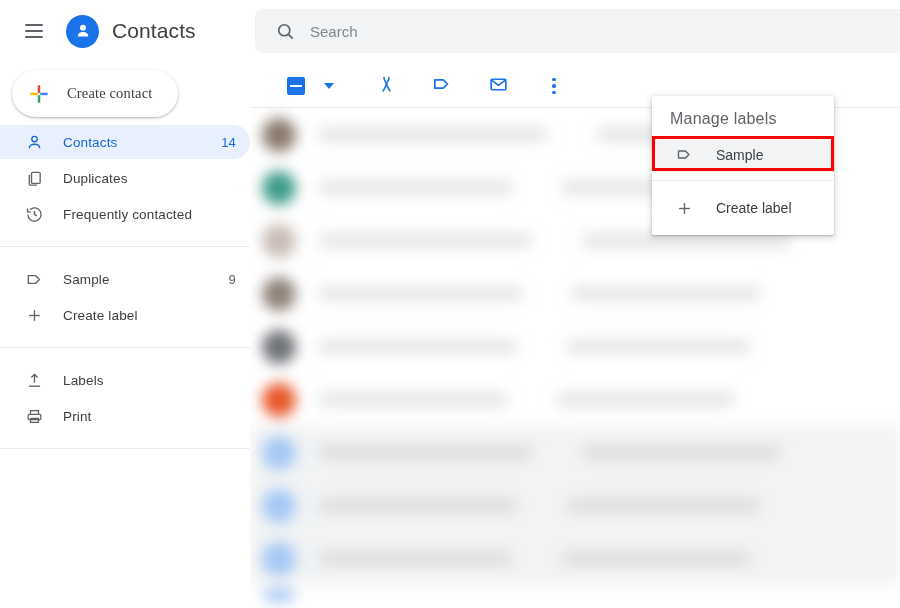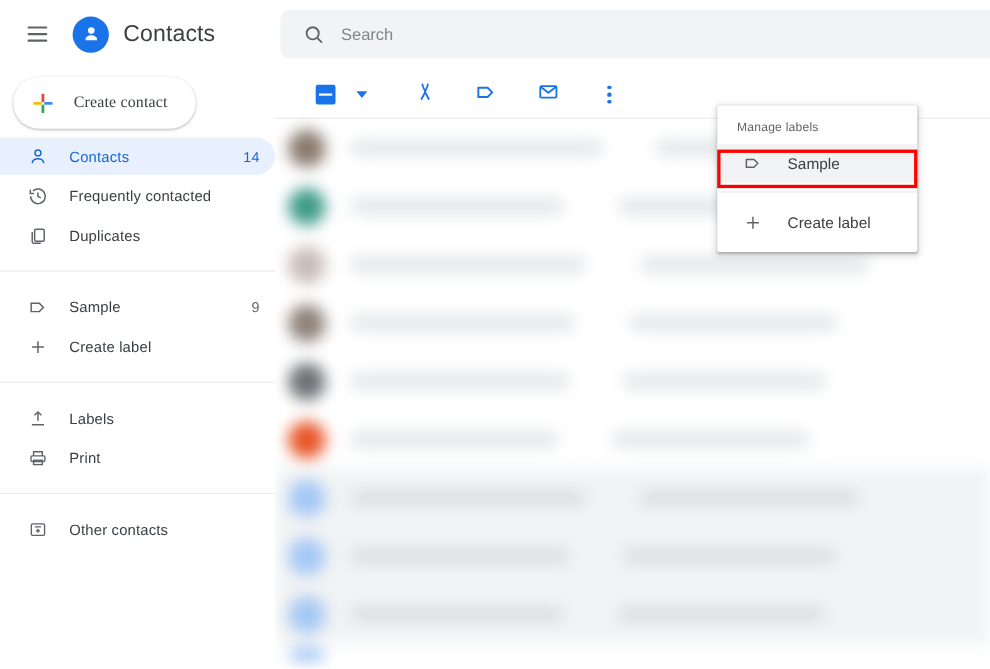--- a/index.html
+++ b/index.html
@@ -300,21 +300,21 @@
     top: 96px;
     width: 182px;
     background: #ffffff;
     border-radius: 2px;
     box-shadow: 0 2px 6px 2px rgba(60,64,67,.15), 0 1px 2px rgba(60,64,67,.3);
     padding: 0 0 8px 0;
     box-sizing: border-box;
     z-index: 20;
   }
   .menu-header {
-    font-size: 11px;
+    font-size: 16px;
     color: #5f6368;
     padding: 14px 0 9px 18px;
     letter-spacing: .2px;
   }
   .menu-item {
     display: flex;
     align-items: center;
     height: 35px;
     padding-left: 22px;
     cursor: pointer;
@@ -395,36 +395,36 @@
             <circle cx="12" cy="7.6" r="3.4"></circle>
             <path d="M5.4 19.4c0-3.3 3-5.2 6.6-5.2s6.6 1.9 6.6 5.2"></path>
           </svg>
         </span>
         <span class="lbl">Contacts</span>
         <span class="cnt">14</span>
       </div>
       <div class="nav-item">
         <span class="ico">
           <svg width="19" height="19" viewBox="0 0 24 24" fill="none" stroke="currentColor" stroke-width="1.7">
+            <rect x="8.2" y="4.2" width="11" height="14" rx="1.6"></rect>
+            <path d="M5.4 7.4v11.4a1.6 1.6 0 0 0 1.6 1.6h8.2"></path>
+          </svg>
+        </span>
+        <span class="lbl">Duplicates</span>
+        <span class="cnt"></span>
+      </div>
+      <div class="nav-item">
+        <span class="ico">
+          <svg width="19" height="19" viewBox="0 0 24 24" fill="none" stroke="currentColor" stroke-width="1.7">
             <path d="M3.6 12a8.4 8.4 0 1 0 2.6-6.1"></path>
             <polyline points="3.2,4.4 3.2,8.6 7.4,8.6"></polyline>
             <polyline points="12,7.6 12,12 15.2,13.7"></polyline>
           </svg>
         </span>
         <span class="lbl">Frequently contacted</span>
-        <span class="cnt"></span>
-      </div>
-      <div class="nav-item">
-        <span class="ico">
-          <svg width="19" height="19" viewBox="0 0 24 24" fill="none" stroke="currentColor" stroke-width="1.7">
-            <rect x="8.2" y="4.2" width="11" height="14" rx="1.6"></rect>
-            <path d="M5.4 7.4v11.4a1.6 1.6 0 0 0 1.6 1.6h8.2"></path>
-          </svg>
-        </span>
-        <span class="lbl">Duplicates</span>
         <span class="cnt"></span>
       </div>
     </nav>
 
     <div class="divider"></div>
 
     <nav class="nav-section">
       <div class="nav-item">
         <span class="ico">
           <svg width="19" height="19" viewBox="0 0 24 24" fill="none" stroke="currentColor" stroke-width="1.7">
@@ -468,34 +468,20 @@
             <rect x="7" y="14.4" width="10" height="5"></rect>
           </svg>
         </span>
         <span class="lbl">Print</span>
         <span class="cnt"></span>
       </div>
     </nav>
 
     <div class="divider"></div>
 
-    <nav class="nav-section">
-      <div class="nav-item">
-        <span class="ico">
-          <svg width="19" height="19" viewBox="0 0 24 24" fill="none" stroke="currentColor" stroke-width="1.6">
-            <rect x="4.4" y="5.4" width="15.2" height="13.2" rx="1.6"></rect>
-            <line x1="8.6" y1="8.8" x2="15.4" y2="8.8"></line>
-            <line x1="12" y1="11" x2="12" y2="15.6"></line>
-            <line x1="9.7" y1="13.3" x2="14.3" y2="13.3"></line>
-          </svg>
-        </span>
-        <span class="lbl">Other contacts</span>
-        <span class="cnt"></span>
-      </div>
-    </nav>
 
   </aside>
 
   <section class="main">
 
     <div class="searchbar">
       <span class="search-icon">
         <svg width="21" height="21" viewBox="0 0 24 24" fill="none" stroke="currentColor" stroke-width="1.9">
           <circle cx="10.6" cy="10.6" r="6.3"></circle>
           <line x1="15.3" y1="15.3" x2="20.2" y2="20.2"></line>

